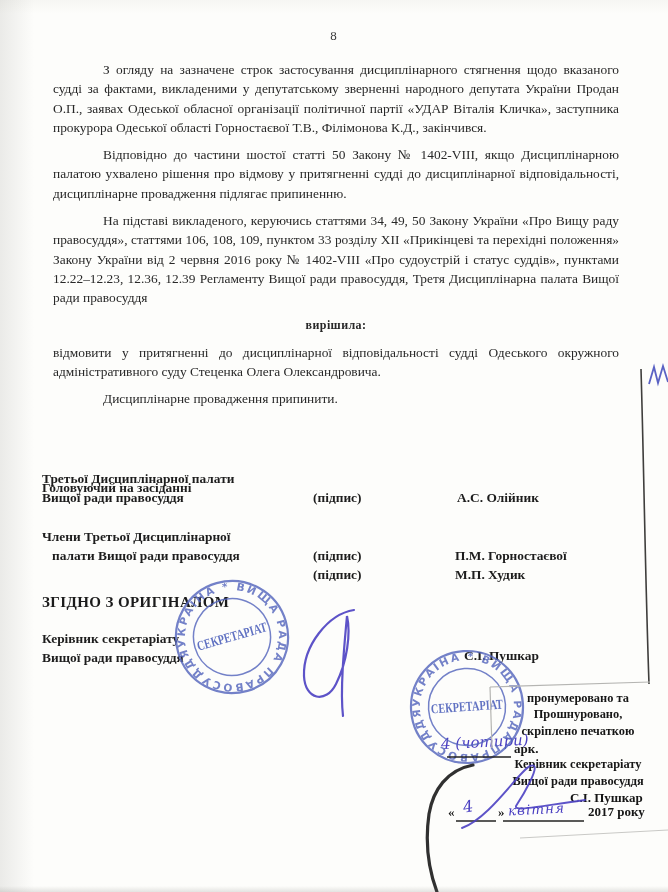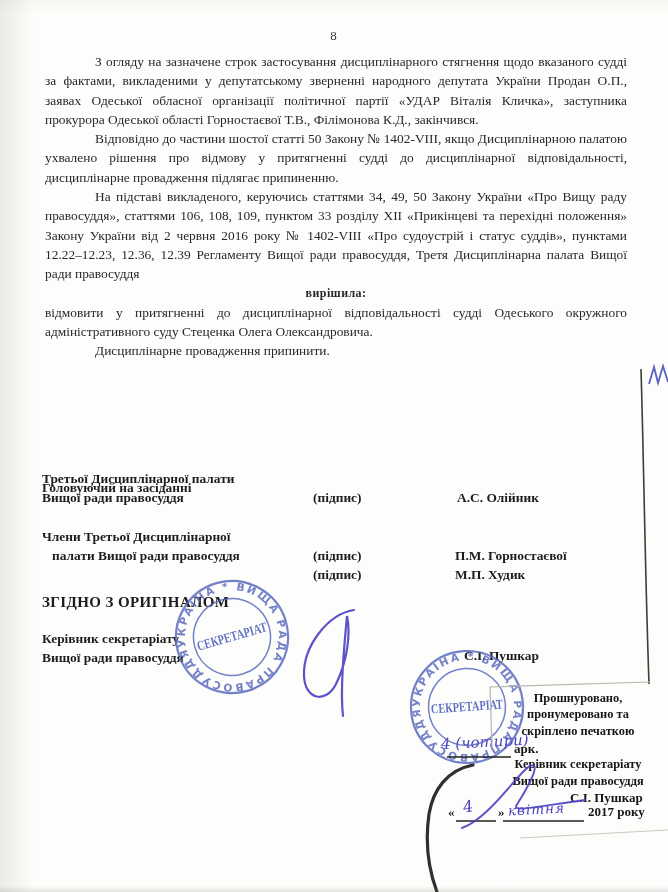--- a/index.html
+++ b/index.html
@@ -15,21 +15,21 @@
   }
   .page::after{ 
     content:"";position:absolute;left:0;bottom:0;width:100%;height:6px;
     background:linear-gradient(0deg,rgba(110,110,105,.18),rgba(110,110,105,0));
     pointer-events:none;
   }
   .pagenum{position:absolute;top:28px;left:0;width:100%;text-align:center;
     font-size:13px;color:#3a3a3a;letter-spacing:1px;}
   .main-text{position:absolute;left:45px;top:52px;width:582px;
     font-size:13.4px;line-height:19.3px;text-align:justify;}
-  .main-text p{margin:0;}
+  .main-text p{margin:8px;}
   .p-indent{text-indent:50px;}
   .decision-heading{text-align:center;font-weight:bold;margin:15px 0 15px 0;
     text-indent:0;letter-spacing:.4px;font-size:12px;}
   .abs{position:absolute;}
   .sig{font-weight:bold;font-size:13.4px;line-height:19.4px;color:#1d1d1d;white-space:nowrap;}
   .cert-title{font-weight:bold;font-size:15px;letter-spacing:.4px;color:#1b1b1b;white-space:nowrap;}
   .sticker-text{width:176px;text-align:center;font-weight:bold;font-size:12.4px;
     line-height:16.4px;color:#161616;}
   .sticker-gap{height:17px;}
   .stk{font-weight:bold;font-size:13px;color:#161616;white-space:nowrap;}
@@ -72,22 +72,22 @@
   <div class="abs sig" style="left:455px;top:546px;">П.М. Горностаєвої</div>
   <div class="abs sig" style="left:313px;top:565px;">(підпис)</div>
   <div class="abs sig" style="left:455px;top:565px;">М.П. Худик</div>
 
   <div class="abs cert-title" style="left:42px;top:594px;">ЗГІДНО З ОРИГІНАЛОМ</div>
   <div class="abs sig" style="left:42px;top:629px;">Керівник секретаріату</div>
   <div class="abs sig" style="left:42px;top:648px;">Вищої ради правосуддя</div>
   <div class="abs sig" style="left:464px;top:646px;">С.І. Пушкар</div>
 
   <div class="abs sticker-text" style="left:490px;top:690px;">
+    <div>пронумеровано та</div>
     <div>Прошнуровано,</div>
-    <div>пронумеровано та</div>
     <div>скріплено печаткою</div>
     <div class="sticker-gap"></div>
     <div>Керівник секретаріату</div>
     <div>Вищої ради правосуддя</div>
   </div>
   <div class="abs stk" style="left:514px;top:741px;">арк.</div>
   <div class="abs hand hand-sheets" style="left:441px;top:733px;">4 (чотири)</div>
 
   <div class="abs stk" style="left:570px;top:790px;">С.І. Пушкар</div>
   <div class="abs stk" style="left:448px;top:804px;">«</div>

